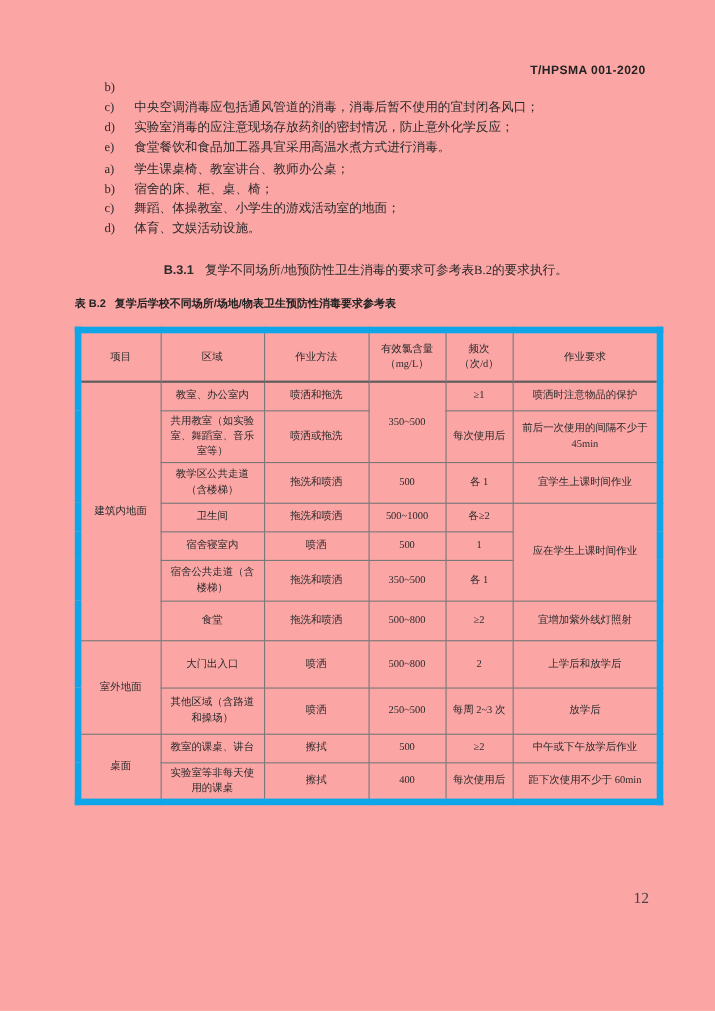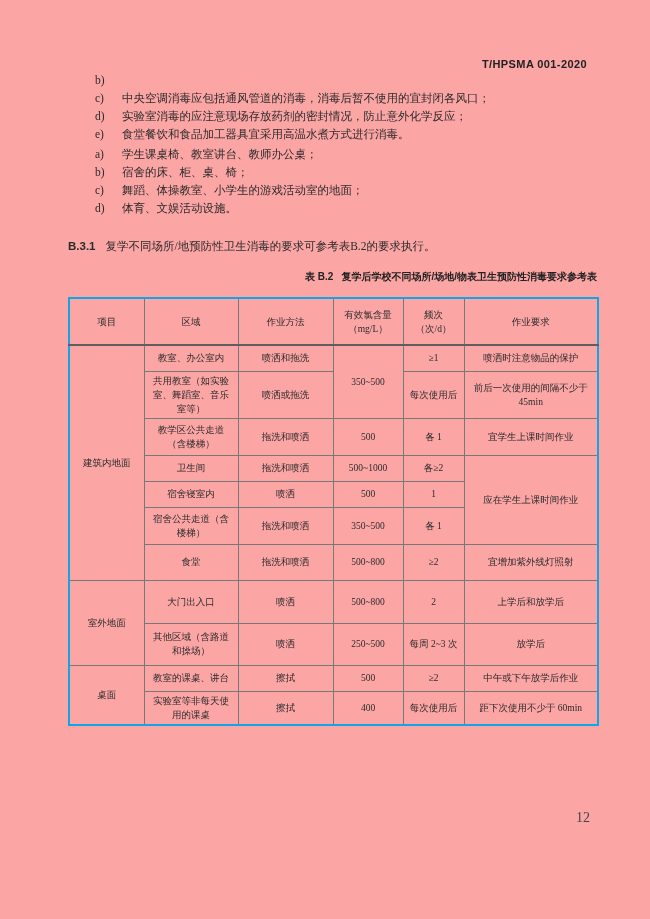--- a/index.html
+++ b/index.html
@@ -33,33 +33,33 @@
     font-family:"Liberation Sans", sans-serif;
     font-weight:600; margin-right:10px;
   }
   .sublist { margin-top:2px; }
   .heading-b3 {
     margin-top:12px;
     font-family:"Liberation Sans", sans-serif;
     font-weight:bold; font-size:11.5px;
   }
   .heading-b3 .num { margin-right:12px; }
-  .clause-b31 { margin-top:20px; }
+  .clause-b31 { margin-top:20px;text-align:center; }
   .table-caption {
-    margin-top:13px; text-align:right;
+    margin-top:13px; text-align:left;
     font-family:"Liberation Sans", sans-serif;
     font-weight:bold; font-size:10px; color:#222;
   }
   .table-caption .cap-label { margin-right:8px; }
   table.b2 {
     margin-top:11px;
     border-collapse:collapse; table-layout:fixed;
     width:529px;
     font-size:9.5px; line-height:14px; color:#2b2b2b;
-    border:2px solid #0ea5e9;
+    border:6px solid #0ea5e9;
   }
   table.b2 th, table.b2 td {
     border:1px solid #787878;
     text-align:center; vertical-align:middle;
     padding:2px 5px;
     font-weight:normal;
   }
   table.b2 thead th { border-bottom:2px solid #5e5e5e; }
   .page-number {
     position:absolute; top:810px; right:60px;

